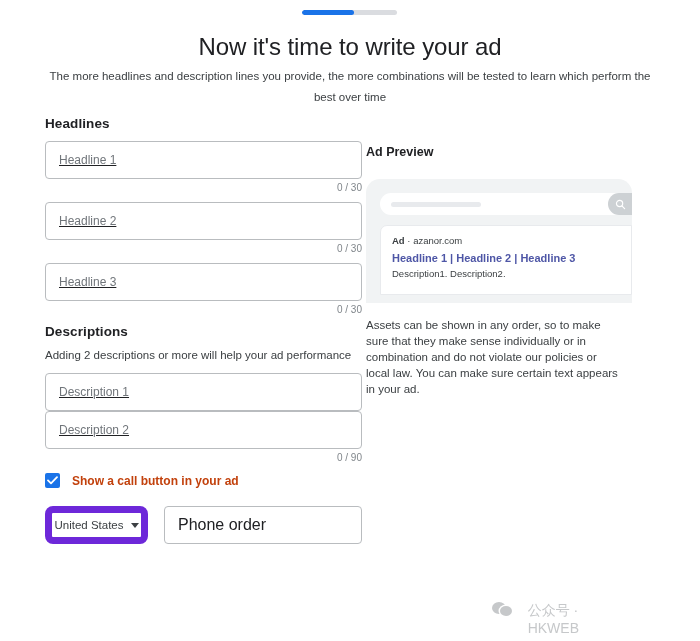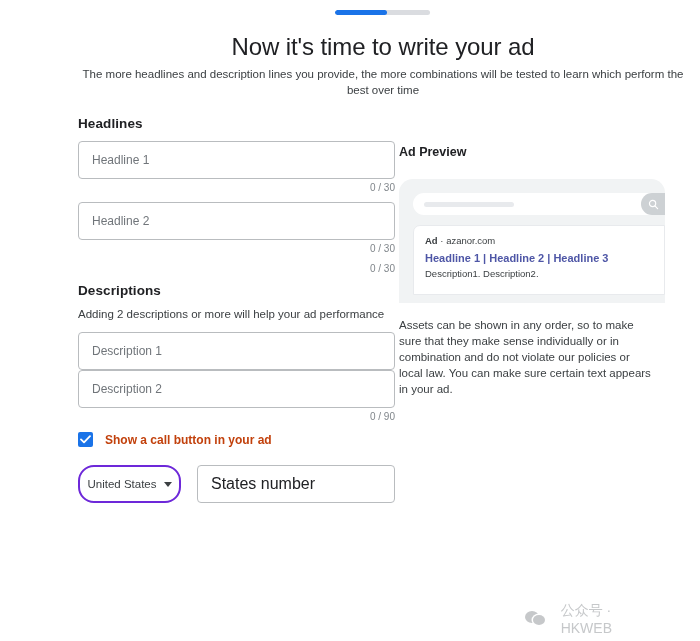--- a/index.html
+++ b/index.html
@@ -8,21 +8,20 @@
     width: 700px; height: 641px;
     background: #ffffff;
     font-family: "Liberation Sans", sans-serif;
     color: #202124;
     overflow: hidden;
   }
   #page {
     position: relative;
     width: 585px; height: 641px;
     background: #ffffff;
-    margin-left: 33px;
   }
 
   
   .progress-track {
     position: absolute;
     left: 302px; top: 10px;
     width: 95px; height: 5px;
     background: #dadce0;
     border-radius: 3px;
     overflow: hidden;
@@ -43,21 +42,21 @@
     font-weight: 400;
     color: #202124;
     letter-spacing: -0.1px;
   }
   .page-subtitle {
     position: absolute;
     left: 40px; top: 66px;
     width: 620px;
     text-align: center;
     font-size: 11.5px;
-    line-height: 16px;
+    line-height: 21px;
     color: #3c4043;
   }
 
   
   .left-col {
     position: absolute;
     left: 45px; top: 116px;
     width: 317px;
   }
   .section-title {
@@ -74,20 +73,21 @@
   }
   .field {
     width: 317px;
     height: 38px;
     border: 1px solid #b9bcbf;
     border-radius: 4px;
     background: #fff;
     display: flex;
     align-items: center;
     padding: 0 13px;
+    text-decoration: underline;
   }
   .field .ph {
     font-size: 12px;
     color: #70757a;
   }
   .counter {
     width: 317px;
     text-align: right;
     font-size: 10px;
     color: #80868b;
@@ -116,22 +116,22 @@
     margin-left: 12px;
   }
 
   
   .phone-row {
     display: flex;
     margin-top: 18px;
   }
   .country-select {
     width: 103px; height: 38px;
-    border: 2px solid #6d28d9;
-    border-radius: 16px;
+    border: 7px solid #6d28d9;
+    border-radius: 8px;
     background: #fff;
     display: flex;
     align-items: center;
     justify-content: center;
     gap: 7px;
     font-size: 11.5px;
     color: #3c4043;
   }
   .caret {
     width: 0; height: 0;
@@ -226,21 +226,21 @@
     font-size: 11.5px;
     line-height: 16px;
     color: #3c4043;
   }
 
   
   .watermark {
     position: absolute;
     left: 492px; top: 602px;
     display: flex;
-    align-items: center;
+    align-items: flex-start;
     gap: 23px;
     color: #c6c8ca;
     font-size: 14px;
     user-select: none;
   }
   .wm-bubbles { position: relative; width: 22px; height: 16px; }
   .wm-b1 {
     position: absolute; left: 0; top: 0;
     width: 14px; height: 12px;
     background: #c6c8ca; border-radius: 50%;
@@ -271,20 +271,23 @@
     <div class="field">
       <span class="ph">Headline 1</span>
     </div>
     <div class="counter">0 / 30</div>
 
     <div class="field">
       <span class="ph">Headline 2</span>
     </div>
     <div class="counter">0 / 30</div>
 
+    <div class="field">
+      <span class="ph">Headline 3</span>
+    </div>
     <div class="counter">0 / 30</div>
 
     <div class="section-title">Descriptions</div>
     <div class="section-hint">Adding 2 descriptions or more will help your ad performance</div>
 
     <div class="field">
       <span class="ph">Description 1</span>
     </div>
 
     <div class="field">
@@ -300,21 +303,21 @@
       </span>
       <span class="check-label">Show a call button in your ad</span>
     </div>
 
     <div class="phone-row">
       <div class="country-select">
         <span>United States</span>
         <span class="caret"></span>
       </div>
       <div class="phone-field">
-        <span class="ph">States number</span>
+        <span class="ph">Phone order</span>
       </div>
     </div>
   </div>
 
   <div class="right-col">
     <div class="preview-title">Ad Preview</div>
 
     <div class="phone-mock">
       <div class="search-pill">
         <span class="search-skeleton"></span>

